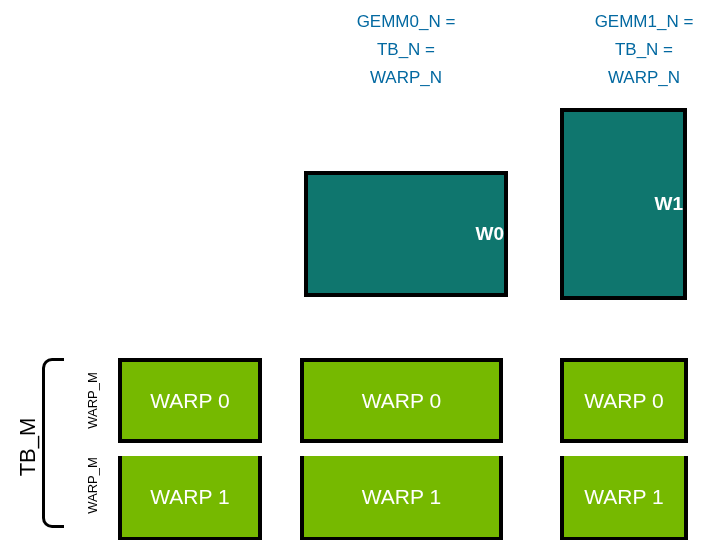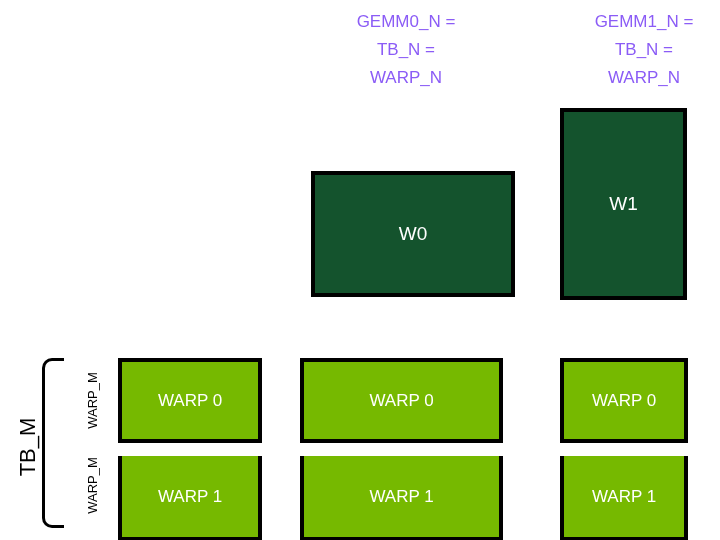--- a/index.html
+++ b/index.html
@@ -17,52 +17,53 @@
     background: #ffffff;
     overflow: hidden;
   }
 
   
   .col-caption {
     position: absolute;
     text-align: center;
     font-size: 17px;
     line-height: 28px;
-    color: #8b5cf6;
+    color: #0369a1;
     white-space: pre;
     letter-spacing: 0px;
   }
 
   
   .blue-box {
     position: absolute;
-    background: #14532d;
+    background: #0f766e;
     border: 4px solid #000000;
     box-sizing: border-box;
     display: flex;
     align-items: center;
-    justify-content: center;
+    justify-content: flex-end;
     color: #ffffff;
     font-size: 19px;
+    font-weight: bold;
   }
 
   
   .green-col {
     position: absolute;
     box-sizing: border-box;
   }
   .green-cell {
     background: #76b900;
     border: 4px solid #000000;
     box-sizing: border-box;
     display: flex;
     align-items: center;
     justify-content: center;
     color: #ffffff;
-    font-size: 17px;
+    font-size: 21px;
     width: 100%;
   }
   .green-cell.second {
     border-top: 0;
     margin-top: 13px;
   }
 
   
   .bracket {
     position: absolute;
@@ -92,21 +93,21 @@
 <div id="canvas">
 
   <div class="col-caption" style="left:316px; top:8px; width:180px;">GEMM0_N =
 TB_N =
 WARP_N</div>
 
   <div class="col-caption" style="left:554px; top:8px; width:180px;">GEMM1_N =
 TB_N =
 WARP_N</div>
 
-  <div class="blue-box" style="left:304px; top:171px; width:204px; height:126px;margin-left:7px;">
+  <div class="blue-box" style="left:304px; top:171px; width:204px; height:126px;">
     <span>W0</span>
   </div>
 
   <div class="blue-box" style="left:560px; top:108px; width:127px; height:192px;">
     <span>W1</span>
   </div>
 
   <div class="bracket" style="left:42px; top:358px; width:22px; height:170px;"></div>
 
   <div class="vlabel tbm" style="left:-17px; top:434px; width:90px;">TB_M</div>

